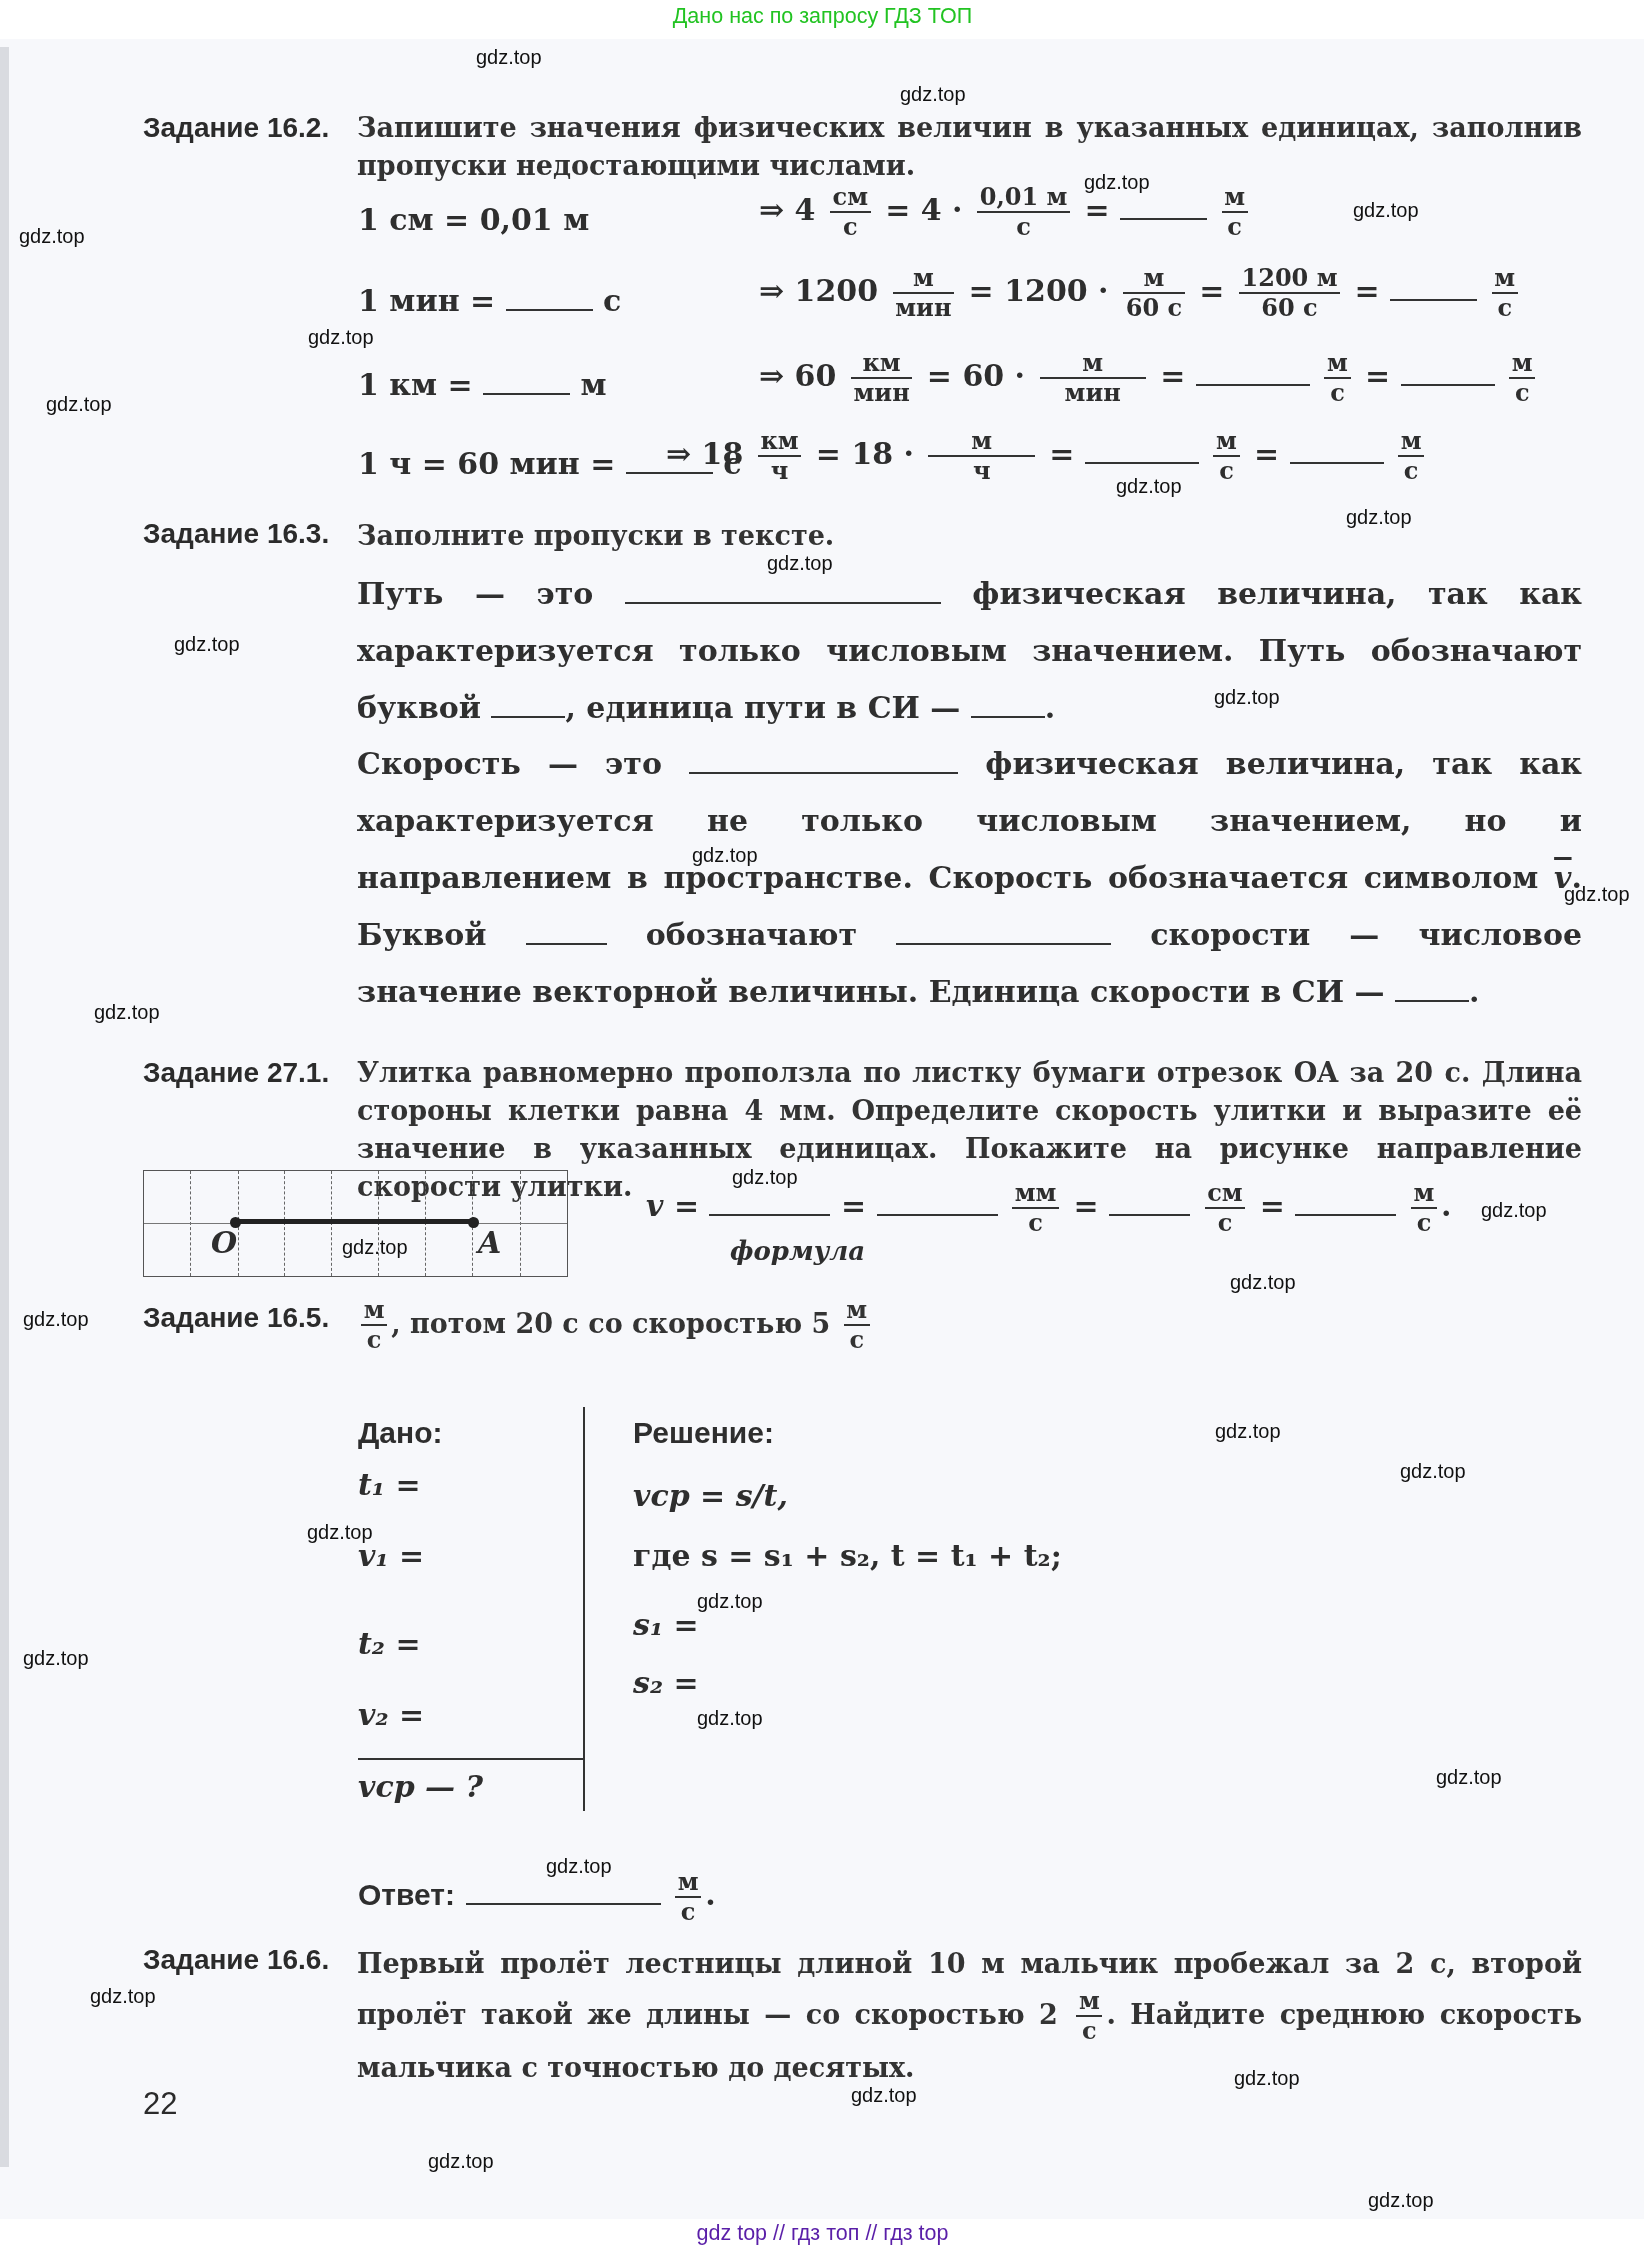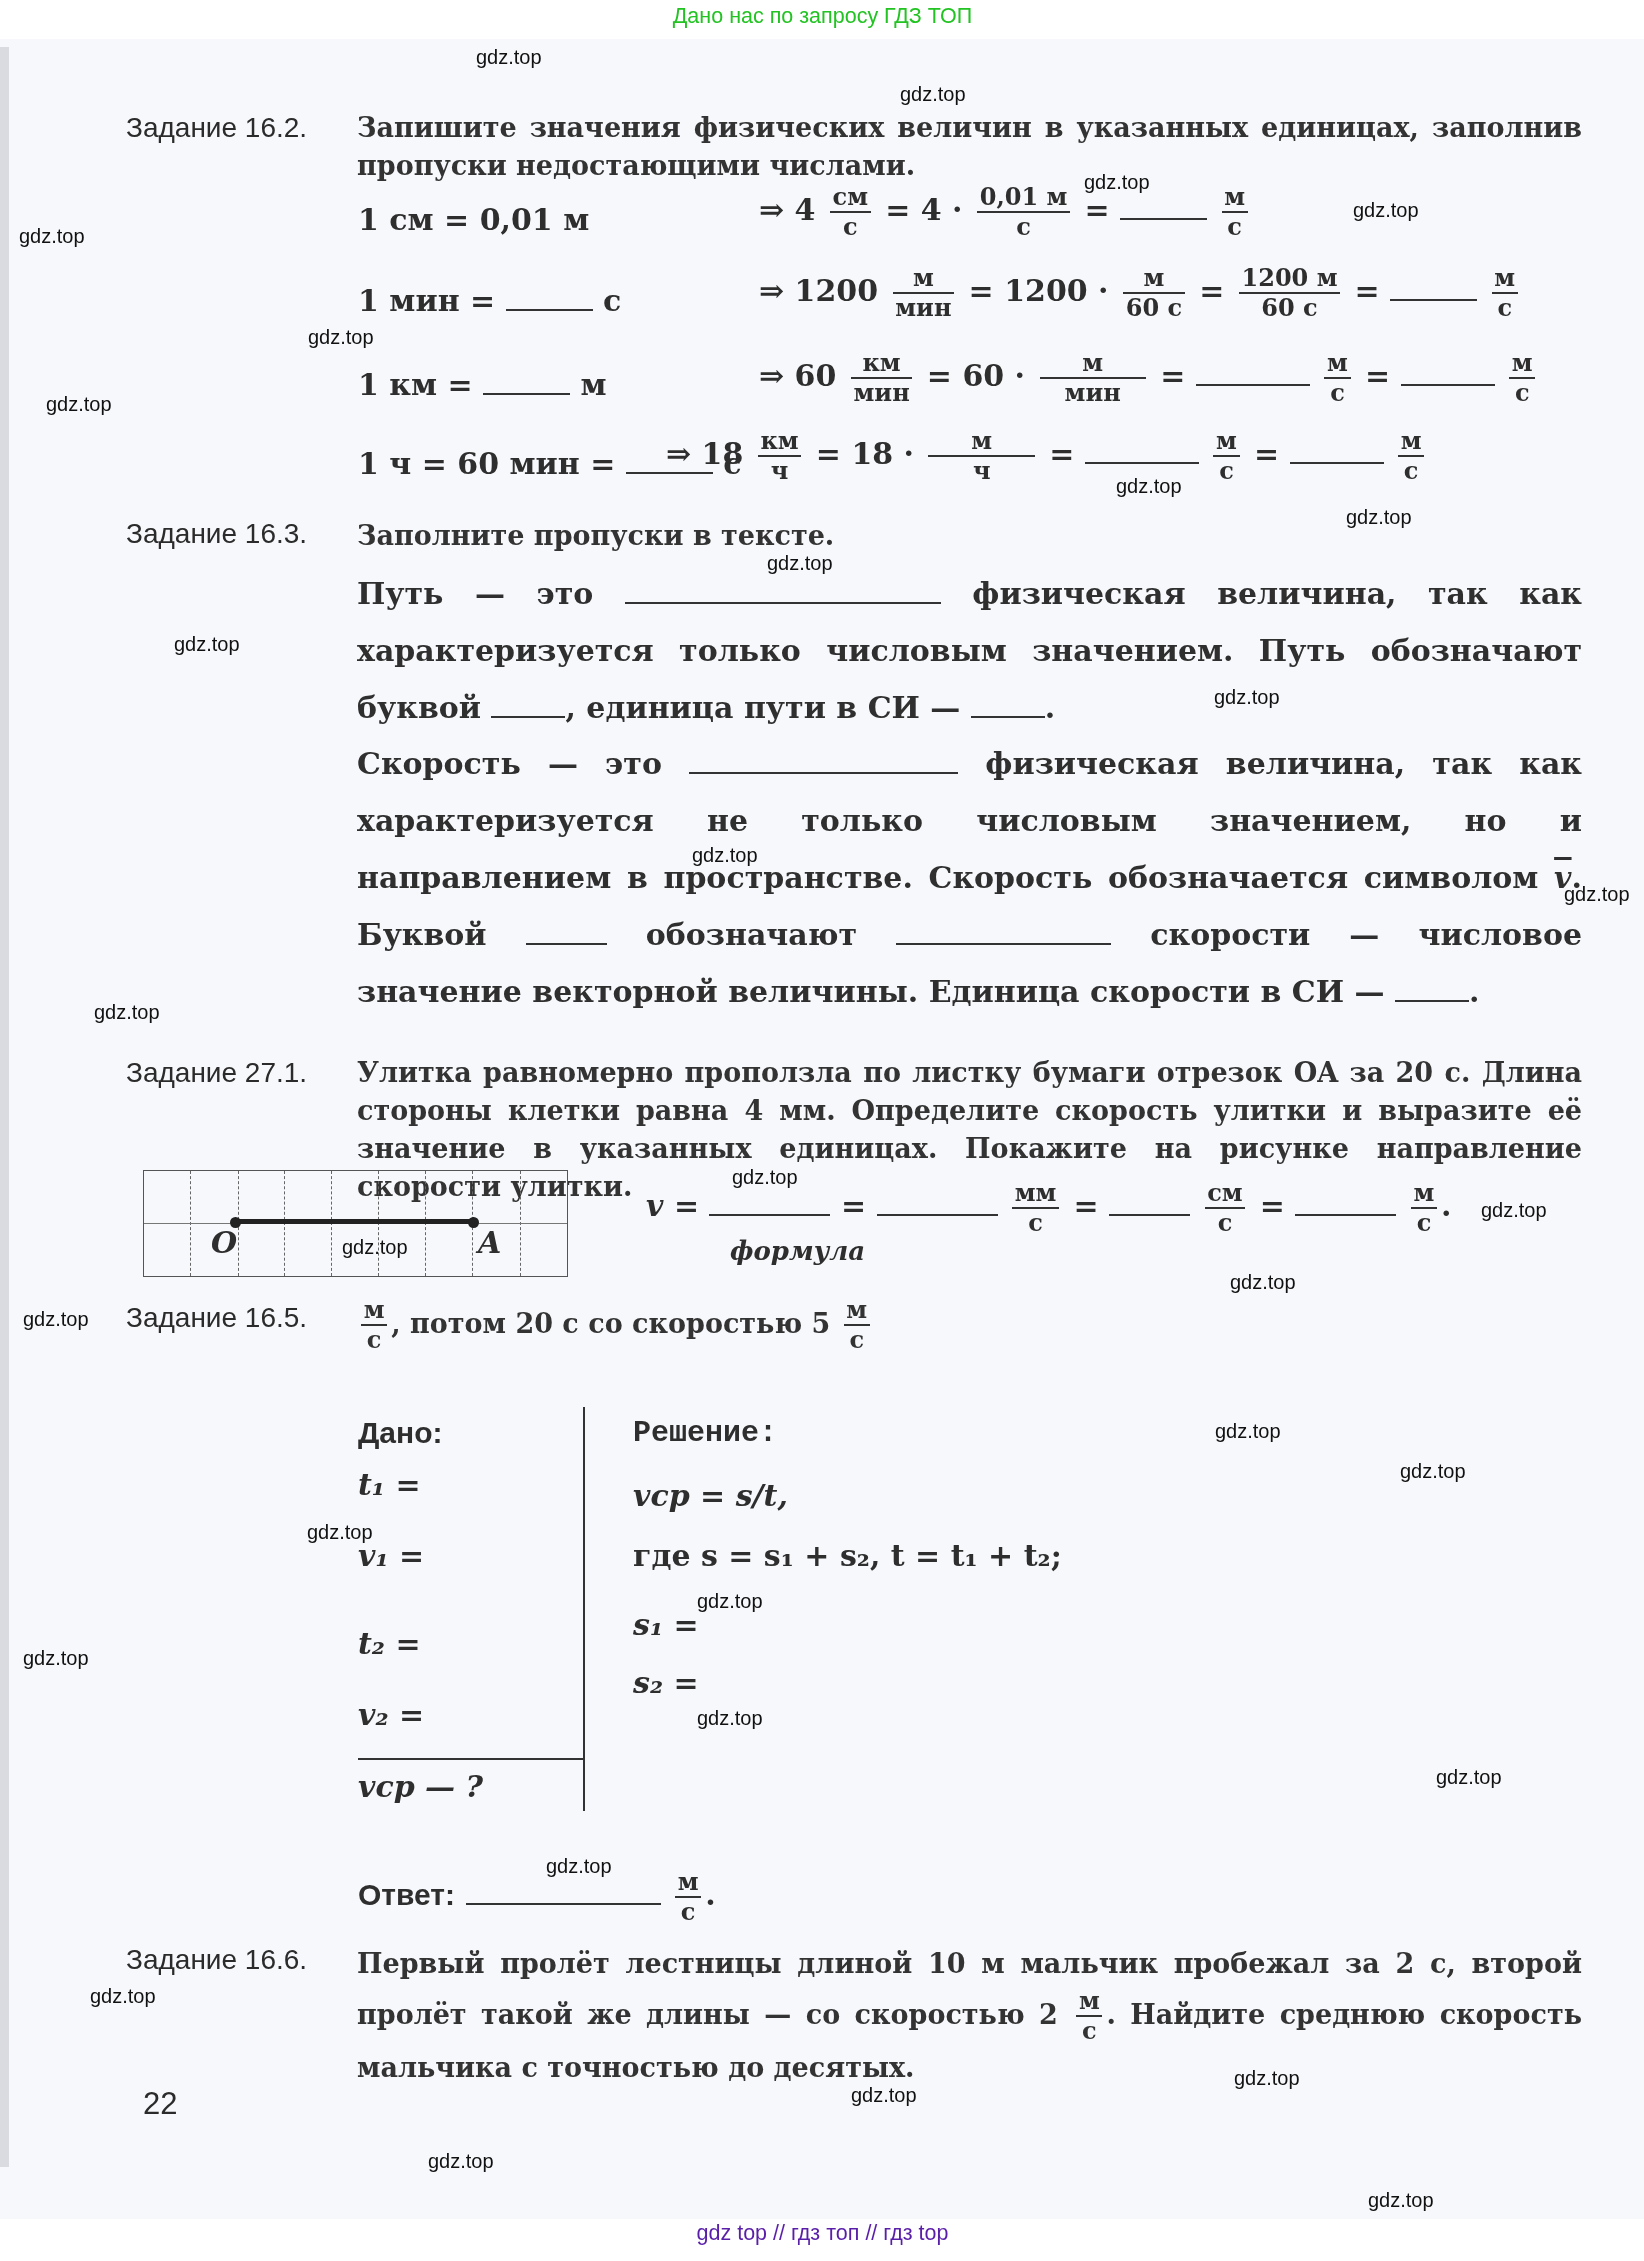--- a/index.html
+++ b/index.html
@@ -3,21 +3,21 @@
 <meta charset="utf-8">
 <style>
   html,body{margin:0;padding:0;}
   body{width:1645px;height:2261px;position:relative;background:#ffffff;overflow:hidden;
        font-family:"DejaVu Serif","Liberation Serif",serif;color:#2a2a2a;}
   .topbar{position:absolute;left:0;top:0;width:1645px;height:38px;text-align:center;
        font-family:"Liberation Sans",sans-serif;font-size:21.5px;color:#22c322;line-height:32px;}
   .page{position:absolute;left:0;top:39px;width:1645px;height:2180px;background:#f7f8fb;}
   .page-edge{position:absolute;left:0;top:47px;width:9.4px;height:2120px;background:#d9dbe0;}
   .wm{position:absolute;font-family:"Liberation Sans",sans-serif;font-size:20px;color:#111;}
-  .task-label{position:absolute;left:126px;font-family:"Liberation Sans",sans-serif;font-weight:normal;font-size:28px;color:#2b2b2b;}
+  .task-label{position:absolute;left:143px;font-family:"Liberation Sans",sans-serif;font-weight:bold;font-size:28px;color:#2b2b2b;}
   .ttext{position:absolute;left:357px;width:1225px;font-size:27px;line-height:38px;text-align:justify;font-weight:bold;color:#333;}
   .line{position:absolute;font-size:30px;font-weight:bold;white-space:nowrap;color:#2e2e2e;}
   .frac{display:inline-block;vertical-align:middle;text-align:center;font-size:24px;line-height:28px;margin:0 4px;}
   .frac .num{display:block;border-bottom:2px solid #333;padding:0 2.7px;}
   .frac .den{display:block;padding:0 2.7px;}
   .blank{display:inline-block;border-bottom:2px solid #333;height:24px;vertical-align:baseline;}
   .para{position:absolute;left:357px;width:1225px;font-size:30px;font-weight:bold;line-height:57px;color:#2f2f2f;text-align:justify;}
   .grid{position:absolute;left:143px;top:1170px;width:423px;height:105px;border:1.3px solid #555;}
   .grid .v{position:absolute;top:0;height:105px;border-left:1.3px dashed #666;}
   .grid .h{position:absolute;left:0;width:423px;top:52px;border-top:1.3px solid #777;}
@@ -189,21 +189,21 @@
 </div>
 <div class="line italic" style="left:730px;top:1236px;font-size:26px">формула</div>
 
 <div class="task-label" style="top:1302px">Задание 16.5.</div>
 <div class="ttext" style="top:1296px;line-height:51px">
   <span class="frac"><span class="num">м</span><span class="den">с</span></span><span>, потом 20 с со скоростью 5</span>
   <span class="frac"><span class="num">м</span><span class="den">с</span></span>
 </div>
 
 <div class="line" style="left:358px;top:1416px;font-family:'Liberation Sans',sans-serif">Дано:</div>
-<div class="line" style="left:633px;top:1416px;font-family:Liberation Mono, monospace">Решение:</div>
+<div class="line" style="left:633px;top:1416px;font-family:Liberation Sans, sans-serif">Решение:</div>
 <div class="vline"></div>
 <div class="hline"></div>
 
 <div class="line italic" style="left:358px;top:1467px">t₁ =</div>
 <div class="line italic" style="left:358px;top:1538px">v₁ =</div>
 <div class="line italic" style="left:358px;top:1626px">t₂ =</div>
 <div class="line italic" style="left:358px;top:1697px">v₂ =</div>
 <div class="line italic" style="left:358px;top:1769px">vср — ?</div>
 
 <div class="line italic" style="left:633px;top:1478px">vср = s/t,</div>

